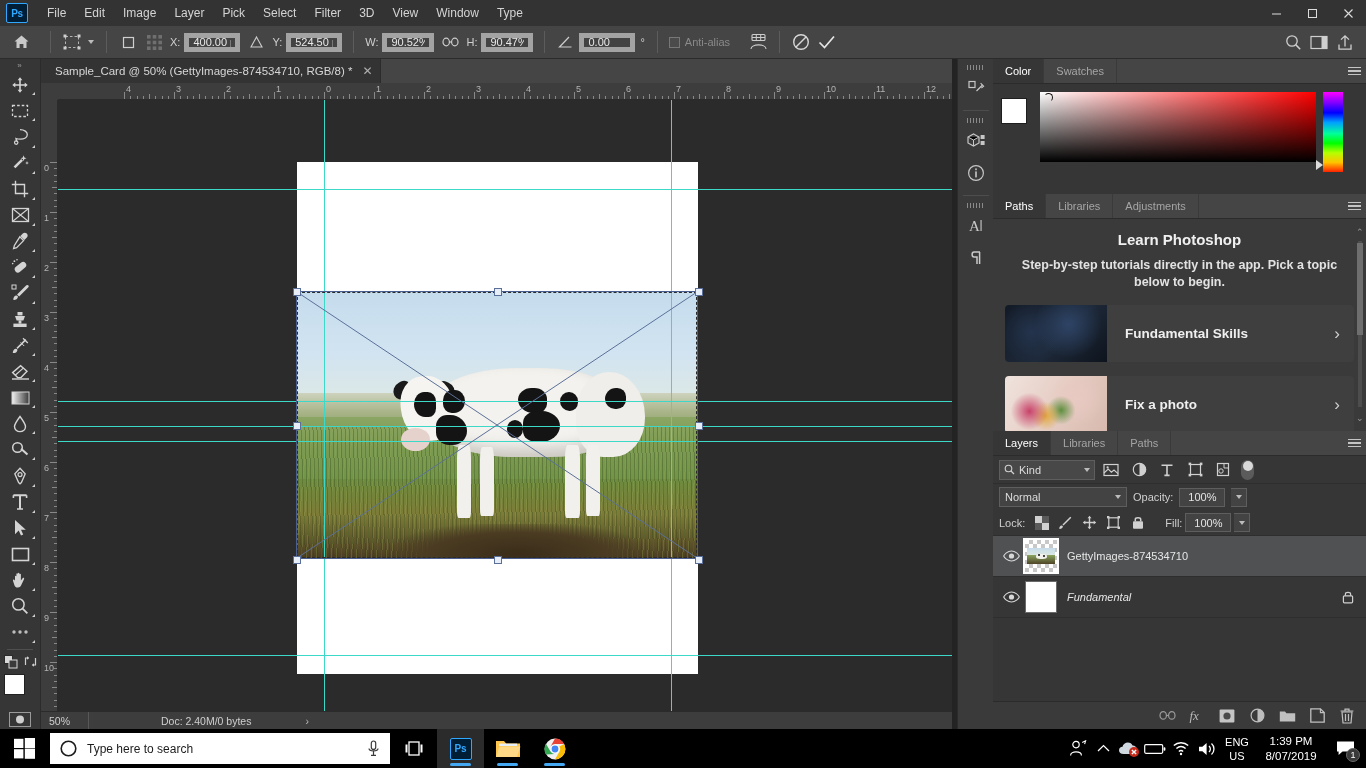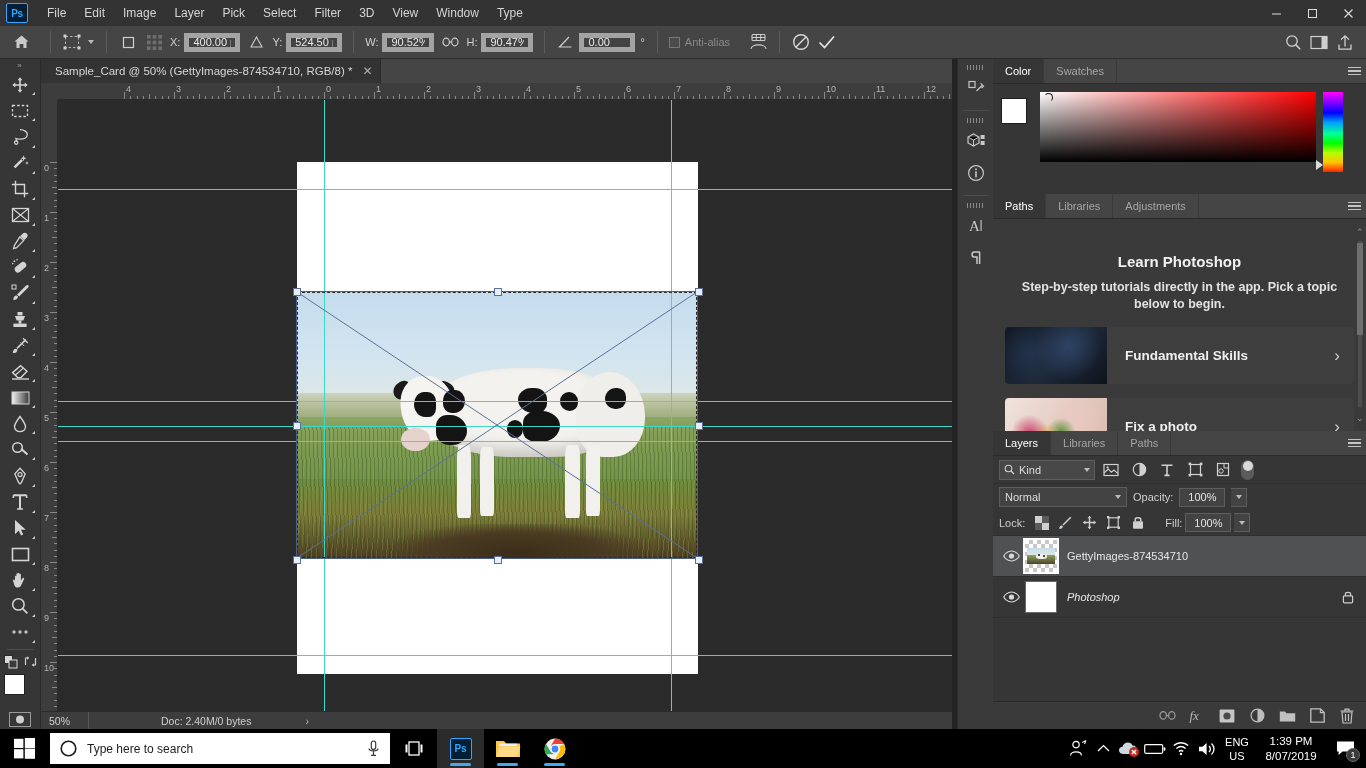--- a/index.html
+++ b/index.html
@@ -342,21 +342,21 @@
   .cp-hue-marker {
     position: absolute; left: 323px; top: 76px; width: 0; height: 0;
     border-top: 5px solid transparent; border-bottom: 5px solid transparent;
     border-left: 7px solid #dcdcdc;
   }
 
   
   .learn-body { position: relative; background: #3a3a3a; height: 212px; overflow: hidden; }
   .learn-title {
     text-align: center; font-size: 15px; color: #f0f0f0; font-weight: bold;
-    margin-top: 34px;
+    margin-top: 12px;
   }
   .learn-sub {
     text-align: center; font-size: 12.5px; color: #e2e2e2; font-weight: bold;
     margin: 9px 22px 0 22px; line-height: 17px;
   }
   .learn-card {
     margin: 14px 12px 0 12px; height: 57px; background: #3f3f3f;
     border-radius: 4px; display: flex; align-items: center; overflow: hidden;
   }
   .lc-thumb { width: 102px; height: 57px; flex: 0 0 102px; }
@@ -1485,21 +1485,21 @@
       </div>
 
       <div class="layer-row">
         <div class="eye-cell">
           <svg width="17" height="12" viewBox="0 0 17 12">
               <path d="M8.5 1 C12.5 1 15.6 4.4 16.3 6 C15.6 7.6 12.5 11 8.5 11 C4.5 11 1.4 7.6 0.7 6 C1.4 4.4 4.5 1 8.5 1 Z" fill="none" stroke="#d8d8d8" stroke-width="1.1"></path>
               <circle cx="8.5" cy="6" r="2.6" fill="#d8d8d8"></circle>
             </svg>
         </div>
         <div class="lr-thumb white"></div>
-        <span class="lr-name italic">Photoshop</span>
+        <span class="lr-name italic">Fundamental</span>
         <span class="lr-lock">
           <svg width="12" height="14" viewBox="0 0 12 14">
               <rect x="1.4" y="5.8" width="9.2" height="7" rx="1" fill="none" stroke="#cfcfcf" stroke-width="1.2"></rect>
               <path d="M3.4 5.8 L3.4 3.9 C3.4 1.9 8.6 1.9 8.6 3.9 L8.6 5.8" fill="none" stroke="#cfcfcf" stroke-width="1.2"></path>
             </svg>
         </span>
       </div>
 
       <div class="layers-footer">
         <div class="lf-ico">

